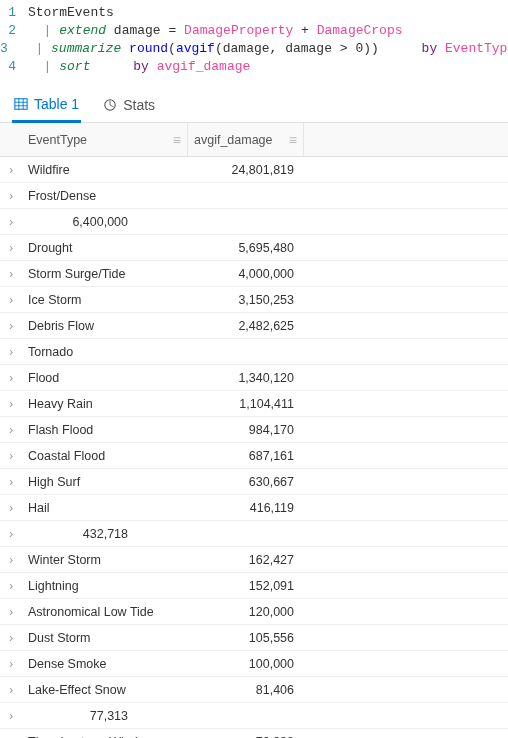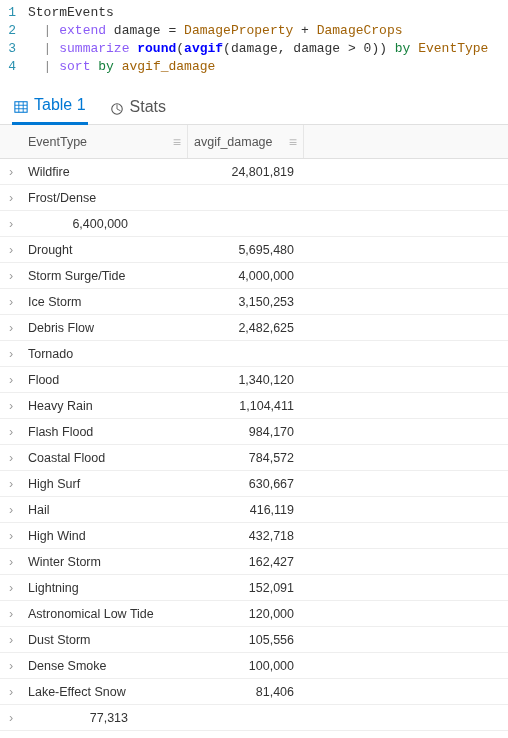--- a/index.html
+++ b/index.html
@@ -20,42 +20,42 @@
   .gutter {
     width: 28px;
     text-align: right;
     color: #2b91af;
     padding-right: 12px;
     user-select: none;
   }
   .code-text { flex: 1; white-space: pre; }
   .tok-table { color: #333; }
   .tok-pipe { color: #8a8a8a; }
-  .tok-kw { color: #8b5cf6; }
-  .tok-fn { color: #0000ff; font-weight: bold; }
+  .tok-kw { color: #15803d; font-style: italic; }
+  .tok-fn { color: #0000ff; }
   .tok-param { color: #333; }
-  .tok-col { color: #a16207; }
+  .tok-col { color: #ec4899; }
   .tok-op { color: #333; }
   .tok-num { color: #333; }
-  .tok-by { color: #15803d; }
+  .tok-by { color: #701a75; margin-left: 35px; }
 
   .tabs {
     display: flex;
     border-bottom: 1px solid #e0e0e0;
     padding: 6px 12px 0 12px;
     gap: 20px;
   }
   .tab {
     display: flex;
-    align-items: flex-end;
+    align-items: center;
     gap: 6px;
     padding: 6px 2px 8px 2px;
     cursor: pointer;
     color: #555;
-    font-size: 16px;
+    font-size: 14px;
   }
   .tab.active {
     color: #0078d4;
     border-bottom: 3px solid #0078d4;
     margin-bottom: -1px;
     font-weight: 500;
   }
   .tab-icon { width: 14px; height: 14px; fill: currentColor; }
 
   .grid-header {
@@ -221,35 +221,34 @@
       <div class="cell-damage">1,104,411</div>
     </div>
     <div class="grid-row">
       <div class="cell-expand"><span class="chev">›</span></div>
       <div class="cell-event">Flash Flood</div>
       <div class="cell-damage">984,170</div>
     </div>
     <div class="grid-row">
       <div class="cell-expand"><span class="chev">›</span></div>
       <div class="cell-event">Coastal Flood</div>
-      <div class="cell-damage">784,572</div>
+      <div class="cell-damage">687,161</div>
     </div>
     <div class="grid-row">
       <div class="cell-expand"><span class="chev">›</span></div>
       <div class="cell-event">High Surf</div>
       <div class="cell-damage">630,667</div>
     </div>
     <div class="grid-row">
       <div class="cell-expand"><span class="chev">›</span></div>
       <div class="cell-event">Hail</div>
       <div class="cell-damage">416,119</div>
     </div>
     <div class="grid-row">
       <div class="cell-expand"><span class="chev">›</span></div>
-      <div class="cell-event">High Wind</div>
       <div class="cell-damage">432,718</div>
     </div>
     <div class="grid-row">
       <div class="cell-expand"><span class="chev">›</span></div>
       <div class="cell-event">Winter Storm</div>
       <div class="cell-damage">162,427</div>
     </div>
     <div class="grid-row">
       <div class="cell-expand"><span class="chev">›</span></div>
       <div class="cell-event">Lightning</div>

